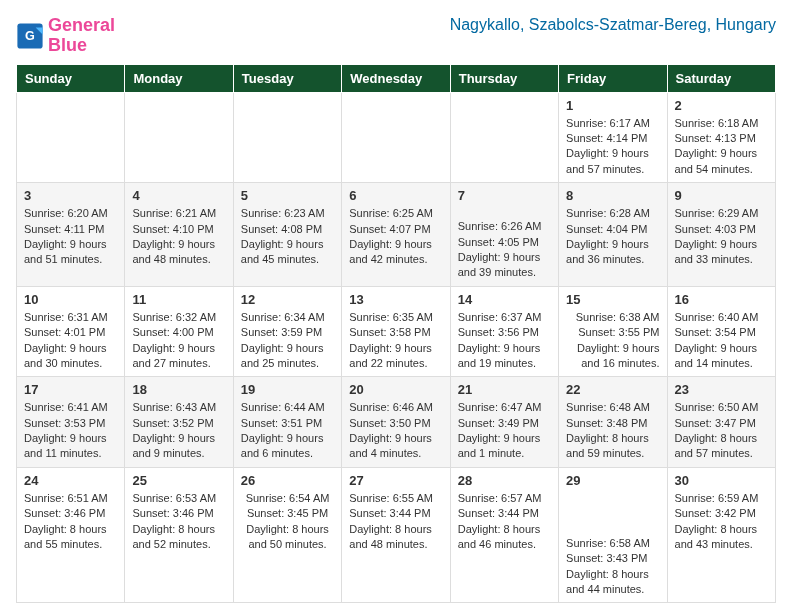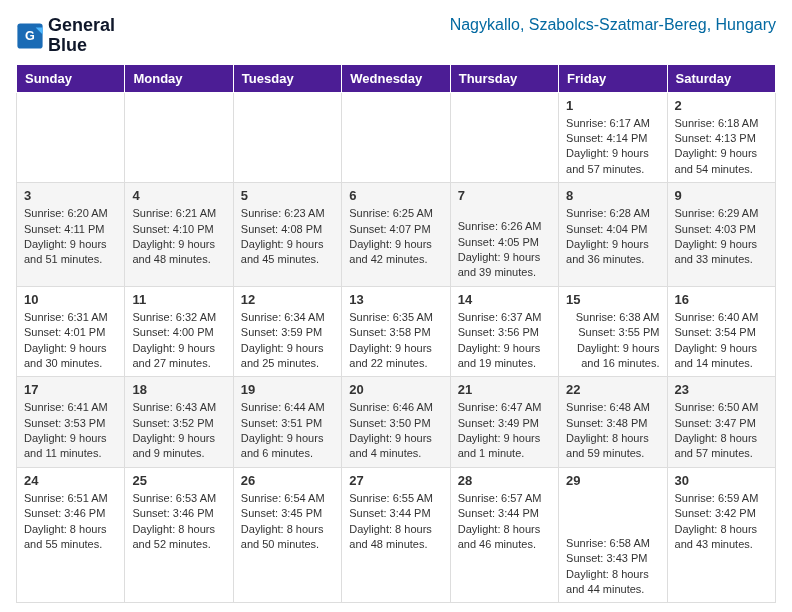--- a/index.html
+++ b/index.html
@@ -14,21 +14,21 @@
       display: flex;
       align-items: center;
       margin-bottom: 4px;
     }
     .logo-text {
       font-size: 18px;
       font-weight: bold;
       color: #1a1a1a;
       line-height: 1.1;
     }
-    .logo-blue { color: #0f172a; }
+    .logo-blue { color: #ec4899; }
     .logo-icon {
       width: 28px;
       height: 28px;
       margin-right: 4px;
     }
     .title-section {
       text-align: right;
       margin-bottom: 2px;
     }
     .month-title {
@@ -40,21 +40,21 @@
       font-size: 16px;
       color: #0369a1;
       margin-bottom: 8px;
     }
     table {
       width: 100%;
       border-collapse: collapse;
       table-layout: fixed;
     }
     thead th {
-      background-color: #4c1d95;
+      background-color: #14532d;
       color: #fff;
       text-align: left;
       padding: 6px 8px;
       font-size: 13px;
       font-weight: bold;
       border: 1px solid #fff;
     }
     tbody td {
       vertical-align: top;
       padding: 5px 7px;
@@ -280,21 +280,21 @@
 Daylight: 8 hours and 55 minutes.</div>
         </td>
         <td>
           <span class="day-number">25</span>
           <div class="day-info" style="white-space: pre-line;">Sunrise: 6:53 AM
 Sunset: 3:46 PM
 Daylight: 8 hours and 52 minutes.</div>
         </td>
         <td>
           <span class="day-number">26</span>
-          <div class="day-info" style="white-space: pre-line;">Sunrise: 6:54 AM
+          <div class="day-info" style="white-space: pre-line; text-align: center;">Sunrise: 6:54 AM
 Sunset: 3:45 PM
 Daylight: 8 hours and 50 minutes.</div>
         </td>
         <td>
           <span class="day-number">27</span>
           <div class="day-info" style="white-space: pre-line;">Sunrise: 6:55 AM
 Sunset: 3:44 PM
 Daylight: 8 hours and 48 minutes.</div>
         </td>
         <td>

